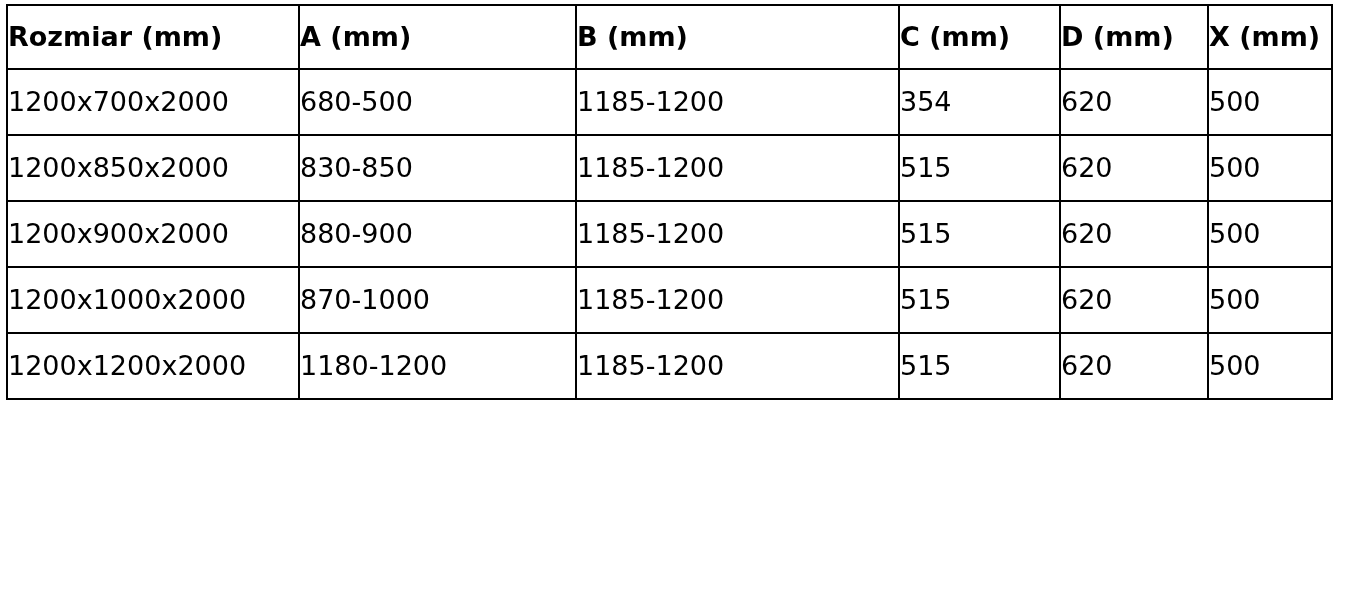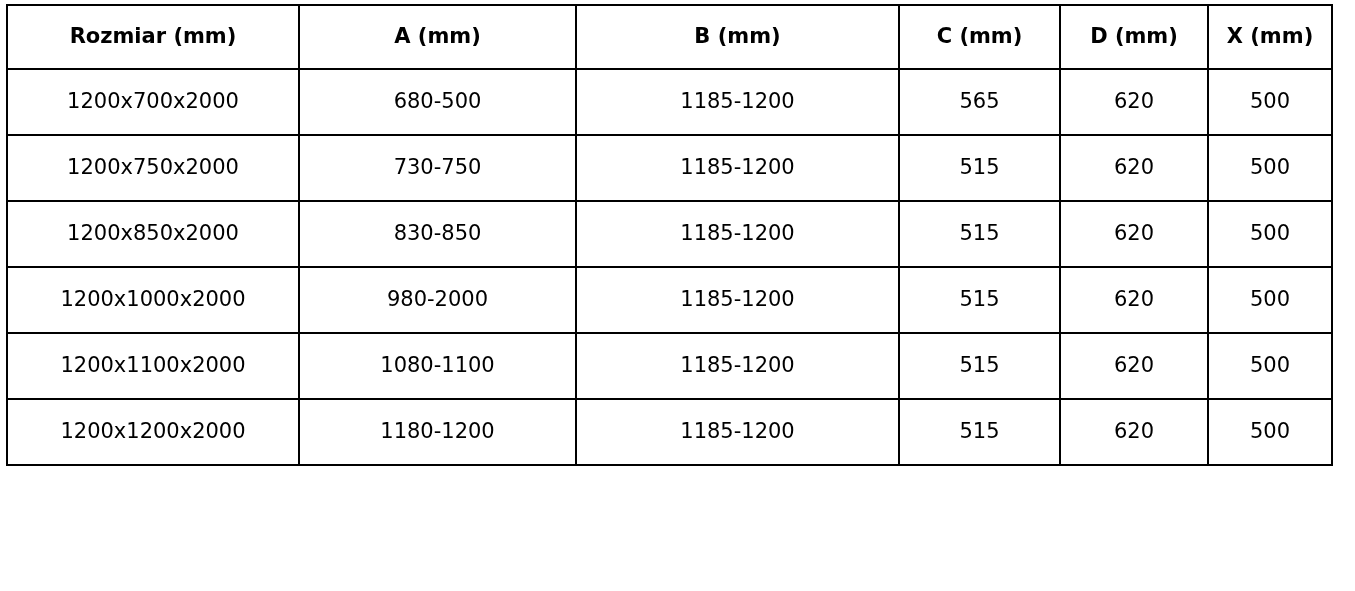--- a/index.html
+++ b/index.html
@@ -22,23 +22,23 @@
   table.spec-table {
     border-collapse: collapse;
     width: 1325px;
     margin-left: 6px;
     margin-top: 4px;
     table-layout: fixed;
   }
   table.spec-table th,
   table.spec-table td {
     border: 2px solid #000000;
-    text-align: center;
+    text-align: left;
     vertical-align: middle;
-    font-size: 21px;
+    font-size: 27px;
     padding: 0;
     height: 64px;
     line-height: 1.1;
     background: #ffffff;
   }
   table.spec-table th {
     font-weight: bold;
     height: 62px;
   }
   
@@ -70,51 +70,43 @@
         <th>C (mm)</th>
         <th>D (mm)</th>
         <th>X (mm)</th>
       </tr>
     </thead>
     <tbody>
       <tr>
         <td>1200x700x2000</td>
         <td>680-500</td>
         <td>1185-1200</td>
-        <td>565</td>
-        <td>620</td>
-        <td>500</td>
-      </tr>
-      <tr>
-        <td>1200x750x2000</td>
-        <td>730-750</td>
-        <td>1185-1200</td>
-        <td>515</td>
+        <td>354</td>
         <td>620</td>
         <td>500</td>
       </tr>
       <tr>
         <td>1200x850x2000</td>
         <td>830-850</td>
         <td>1185-1200</td>
         <td>515</td>
         <td>620</td>
         <td>500</td>
       </tr>
       <tr>
-        <td>1200x1000x2000</td>
-        <td>980-2000</td>
+        <td>1200x900x2000</td>
+        <td>880-900</td>
         <td>1185-1200</td>
         <td>515</td>
         <td>620</td>
         <td>500</td>
       </tr>
       <tr>
-        <td>1200x1100x2000</td>
-        <td>1080-1100</td>
+        <td>1200x1000x2000</td>
+        <td>870-1000</td>
         <td>1185-1200</td>
         <td>515</td>
         <td>620</td>
         <td>500</td>
       </tr>
       <tr>
         <td>1200x1200x2000</td>
         <td>1180-1200</td>
         <td>1185-1200</td>
         <td>515</td>

